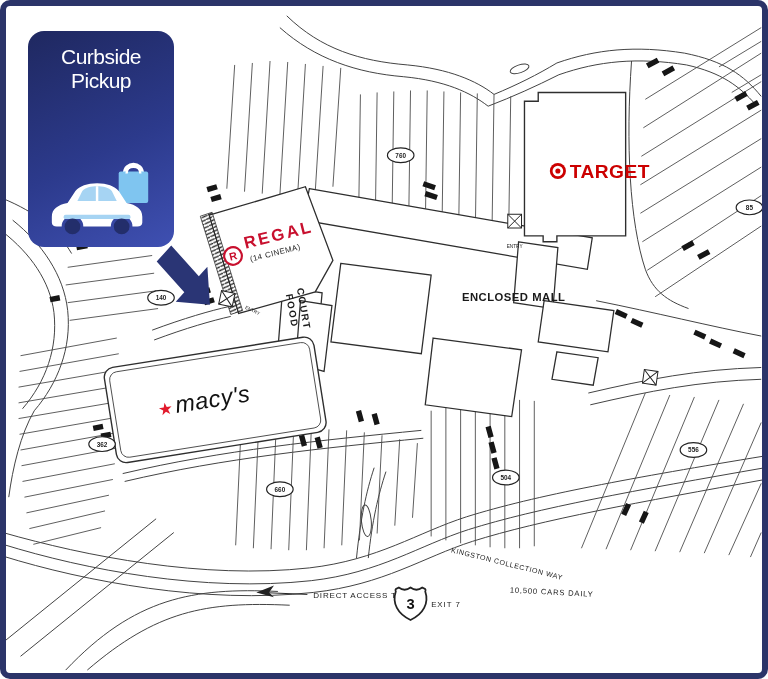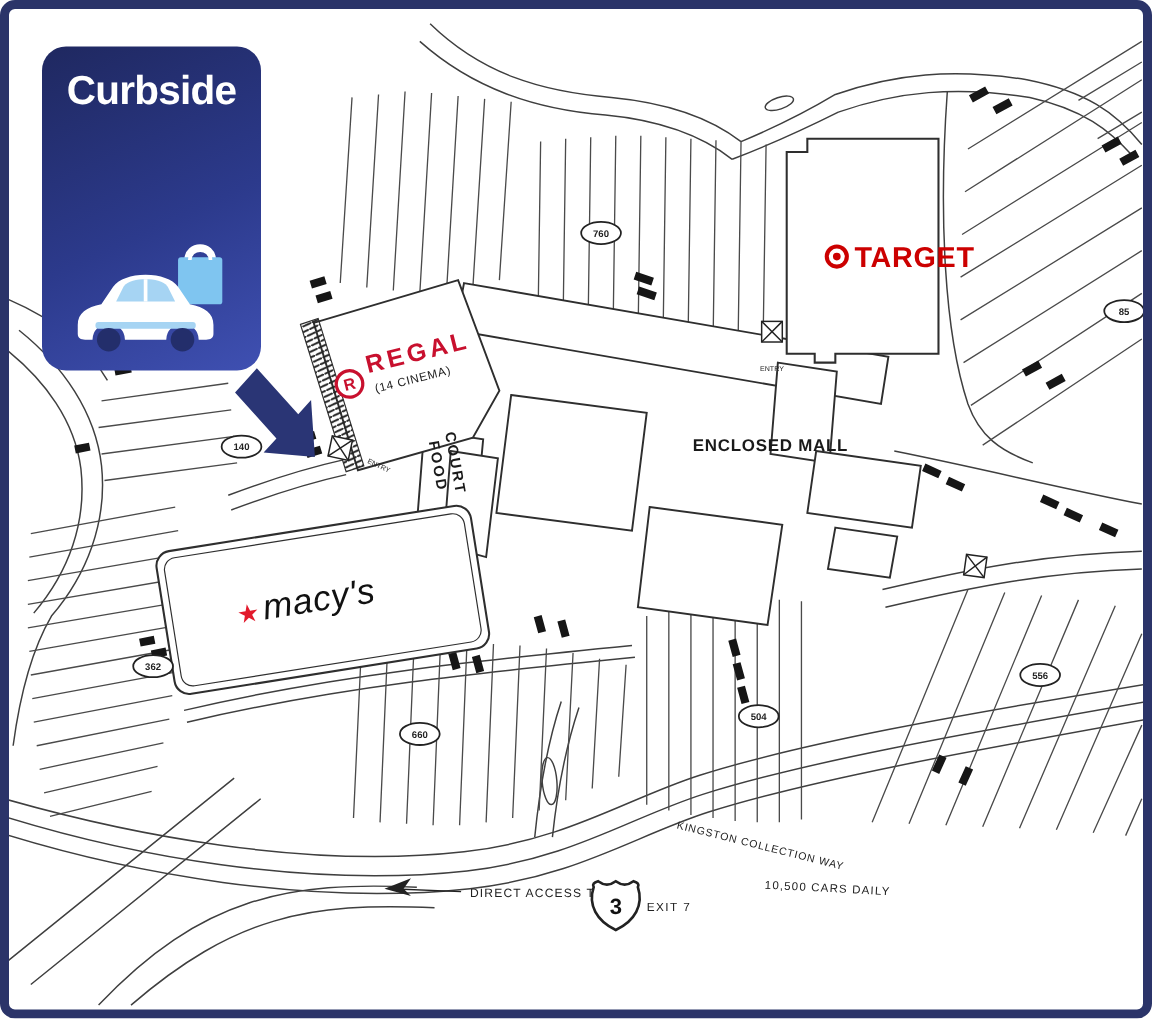--- a/index.html
+++ b/index.html
@@ -1,21 +1,21 @@
 <!DOCTYPE html>
 <html><head>
 <meta charset="utf-8">
 <style>
   html,body{margin:0;padding:0;background:#ffffff;font-family:"Liberation Sans",sans-serif;}
   .stage{position:relative;width:768px;height:679px;box-sizing:border-box;border:6px solid #2b3469;border-radius:10px;background:#ffffff;overflow:hidden;}
   .map-svg{position:absolute;left:0;top:0;width:756px;height:667px;}
   .callout{position:absolute;left:22px;top:25px;width:146px;height:216px;border-radius:16px;
     background:linear-gradient(155deg,#1f2860 0%,#2c3a8c 55%,#3f50b2 100%);
     color:#fff;text-align:center;padding-top:14px;box-sizing:border-box;}
-  .callout-line{font-size:27px;font-weight:bold;line-height:1.13;letter-spacing:-0.5px;}
+  .callout-line{font-size:21px;font-weight:normal;line-height:1.13;letter-spacing:-0.5px;}
   .callout-icon{position:absolute;left:14px;bottom:8px;width:118px;height:86px;}
   text{font-family:"Liberation Sans",sans-serif;}
 </style>
 </head>
 <body>
 
 <div class="stage">
 
 <svg class="map-svg" viewBox="0 0 768 679">
   <defs>
@@ -171,20 +171,21 @@
     <path fill="#fff" stroke="#222" stroke-width="1.8" d="M399,592 C403,595 407,595 411,592 C415,595 419,595 423,592 C426,593 427,594 426,596 C430,608 424,619 411,625 C398,619 392,608 396,596 C395,594 396,593 399,592 Z"></path>
     <text x="411" y="614" text-anchor="middle" font-size="15" font-weight="bold" fill="#111">3</text>
     <text x="432" y="612" font-size="8" fill="#222" letter-spacing="1">EXIT 7</text>
   </g>
 
   <polygon points="152.6,260.2 167.4,243.8 195.5,275 204.2,265.4 206.8,304 172,301 180.7,291.4" fill="#2a3575"></polygon>
 </svg>
 
 <div class="callout">
   <div class="callout-line">Curbside</div>
+  <div class="callout-line">Pickup</div>
   <svg class="callout-icon" viewBox="0 0 120 86">
     <g transform="translate(78,6)">
       <path d="M6,14 C6,2 24,2 24,14" stroke="#fff" stroke-width="3.5" fill="none"></path>
       <rect x="0" y="12" width="30" height="32" rx="2" fill="#7fc5f0"></rect>
       <path d="M8,14 C8,5 22,5 22,14" stroke="#fff" stroke-width="2.5" fill="none"></path>
     </g>
     <g transform="translate(6,30)">
       <path d="M4,34 C4,26 10,22 20,20 L28,8 C32,3 40,0 50,0 C60,0 68,3 72,8 L80,20 C90,22 96,26 96,34 L96,40 C96,43 94,44 91,44 L86,44 A11,11 0 0 0 64,44 L36,44 A11,11 0 0 0 14,44 L9,44 C6,44 4,43 4,40 Z" fill="#ffffff"></path>
       <path d="M30,18 L35,8 C38,4 44,3 50,3 C56,3 62,4 65,8 L70,18 Z" fill="#a6d4f3"></path>
       <path d="M50,3 L50,18" stroke="#ffffff" stroke-width="2.5"></path>

